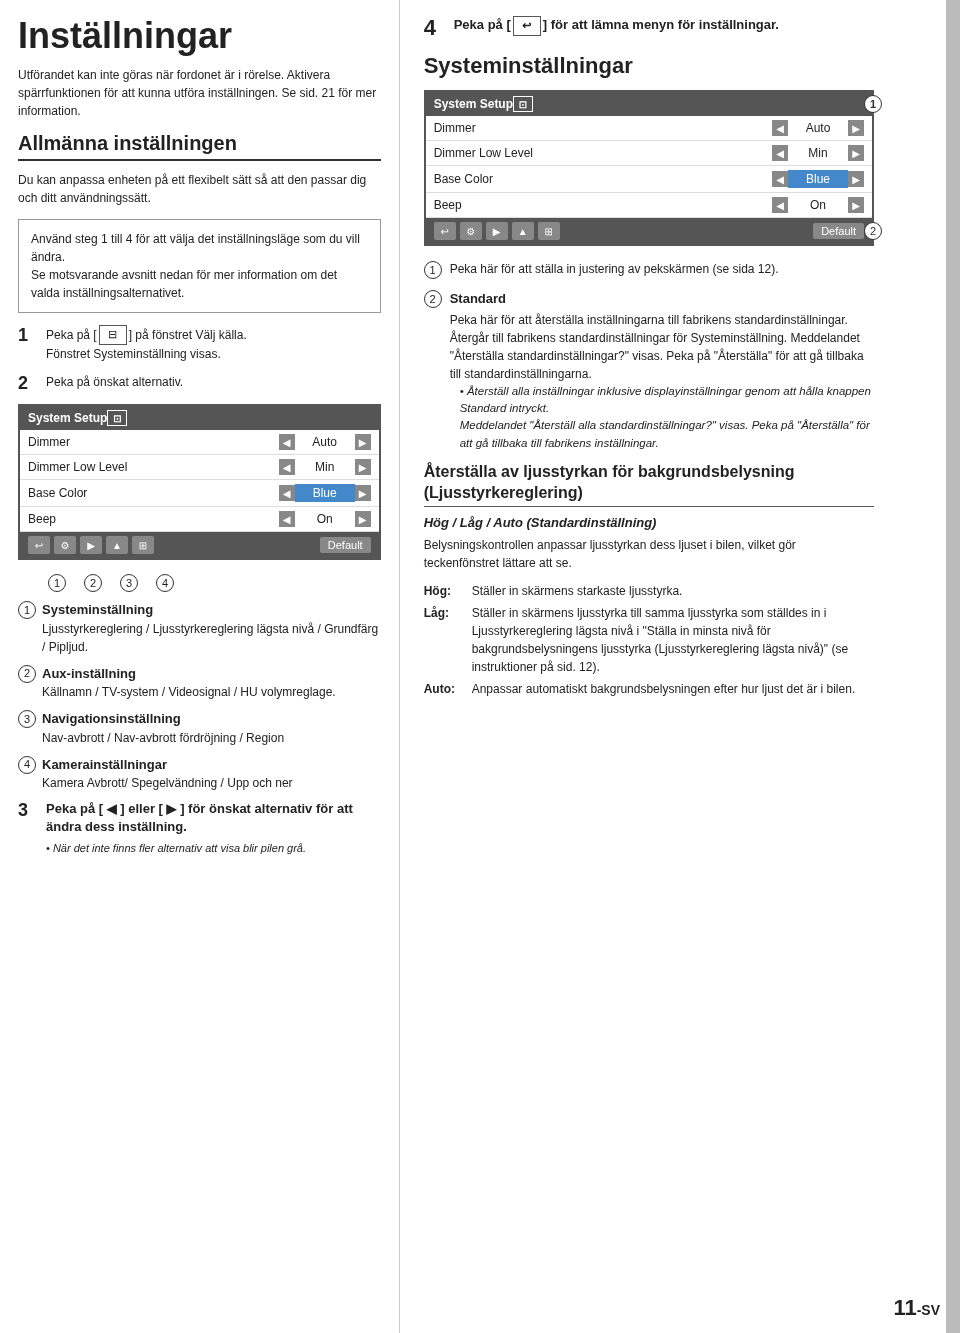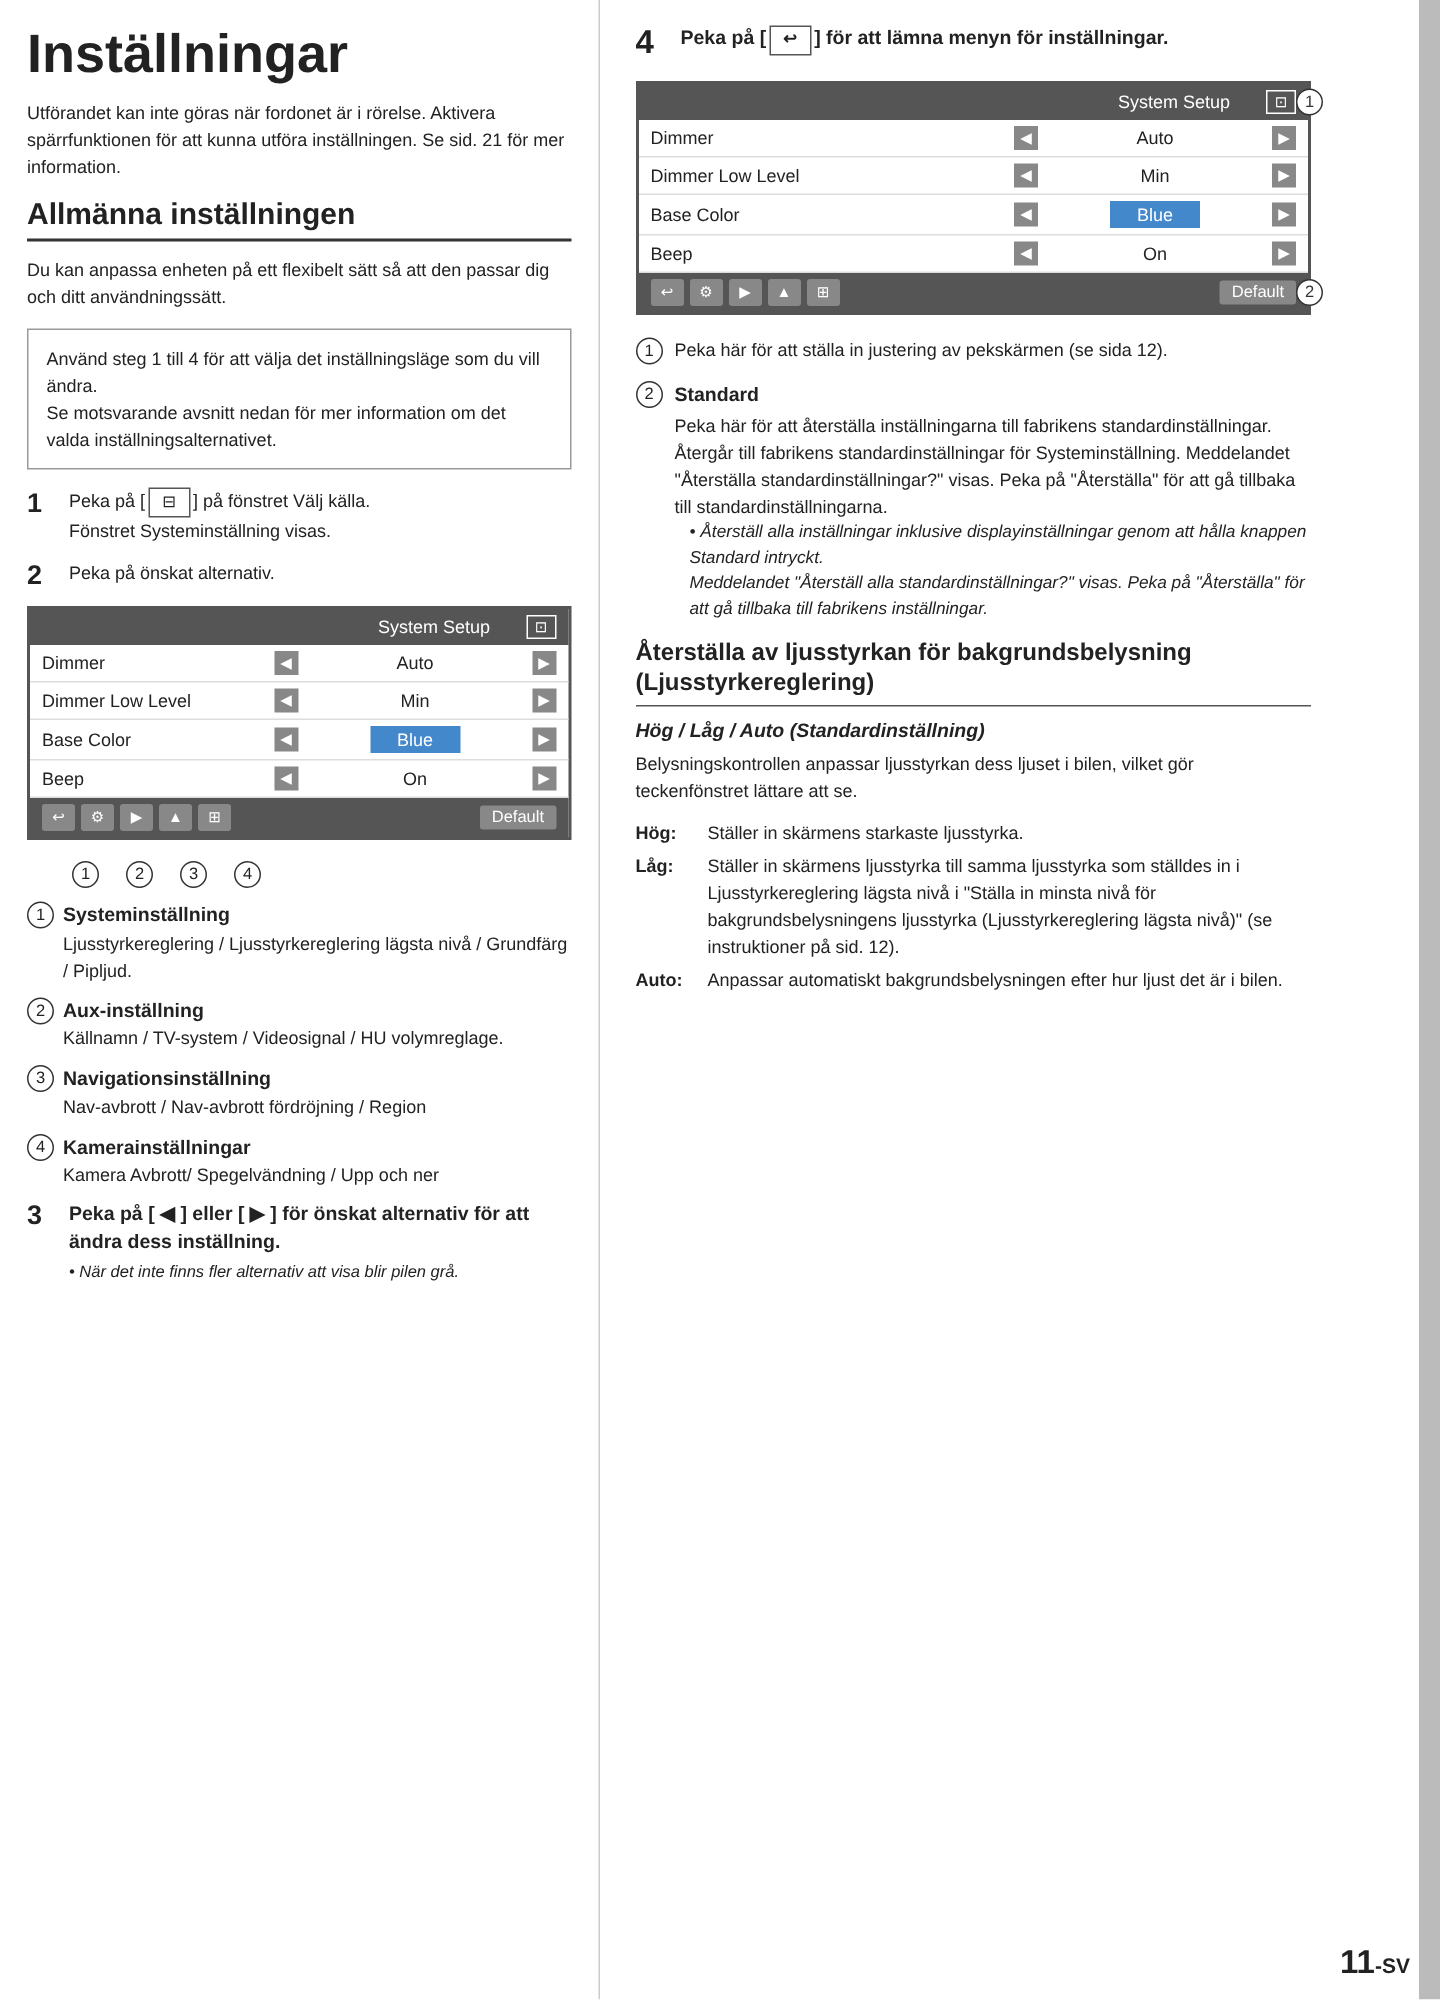--- a/index.html
+++ b/index.html
@@ -95,44 +95,42 @@
       border: 2px solid #555;
       margin: 8px 0 10px 0;
       background: #fff;
     }
 
     .system-setup-header {
       background: #555;
       color: #fff;
       padding: 4px 8px;
       font-size: 12px;
-      font-weight: normal;
-      display: flex;
-      align-items: center;
-      justify-content: flex-end;
-      gap: 24px;
+      font-weight: bold;
+      display: flex;
+      align-items: center;
+      justify-content: flex-start;
     }
 
     .system-setup-icon {
       width: 20px;
       height: 16px;
       border: 1px solid #fff;
       display: inline-flex;
       align-items: center;
       justify-content: center;
       font-size: 10px;
     }
 
     .system-setup-row {
       display: flex;
       align-items: center;
       border-bottom: 1px solid #ddd;
       padding: 4px 8px;
       font-size: 12px;
-      gap: 48px;
     }
 
     .system-setup-row:last-child {
       border-bottom: none;
     }
 
     .system-setup-label {
       flex: 1;
       font-size: 12px;
     }
@@ -530,20 +528,21 @@
 
   <div class="col-right">
 
     <div class="step4-row">
       <div class="step4-num">4</div>
       <div>
         Peka på [<span style="display:inline-flex;align-items:center;justify-content:center;border:1px solid #555;width:28px;height:20px;font-size:11px;margin:0 2px;">↩</span>] för att lämna menyn för inställningar.
       </div>
     </div>
 
+    <div class="right-section-title">Systeminställningar</div>
 
     <div class="right-system-setup" style="position:relative;">
       <div class="system-setup-header" style="position:relative;">
         <span>System Setup</span>
         <div class="system-setup-icon">⊡</div>
         <span style="position:absolute;right:-10px;top:50%;transform:translateY(-50%);width:18px;height:18px;border:1px solid #333;border-radius:50%;background:white;display:flex;align-items:center;justify-content:center;font-size:11px;color:#333;z-index:10;">1</span>
       </div>
 
       <div class="system-setup-row">
         <span class="system-setup-label">Dimmer</span>

